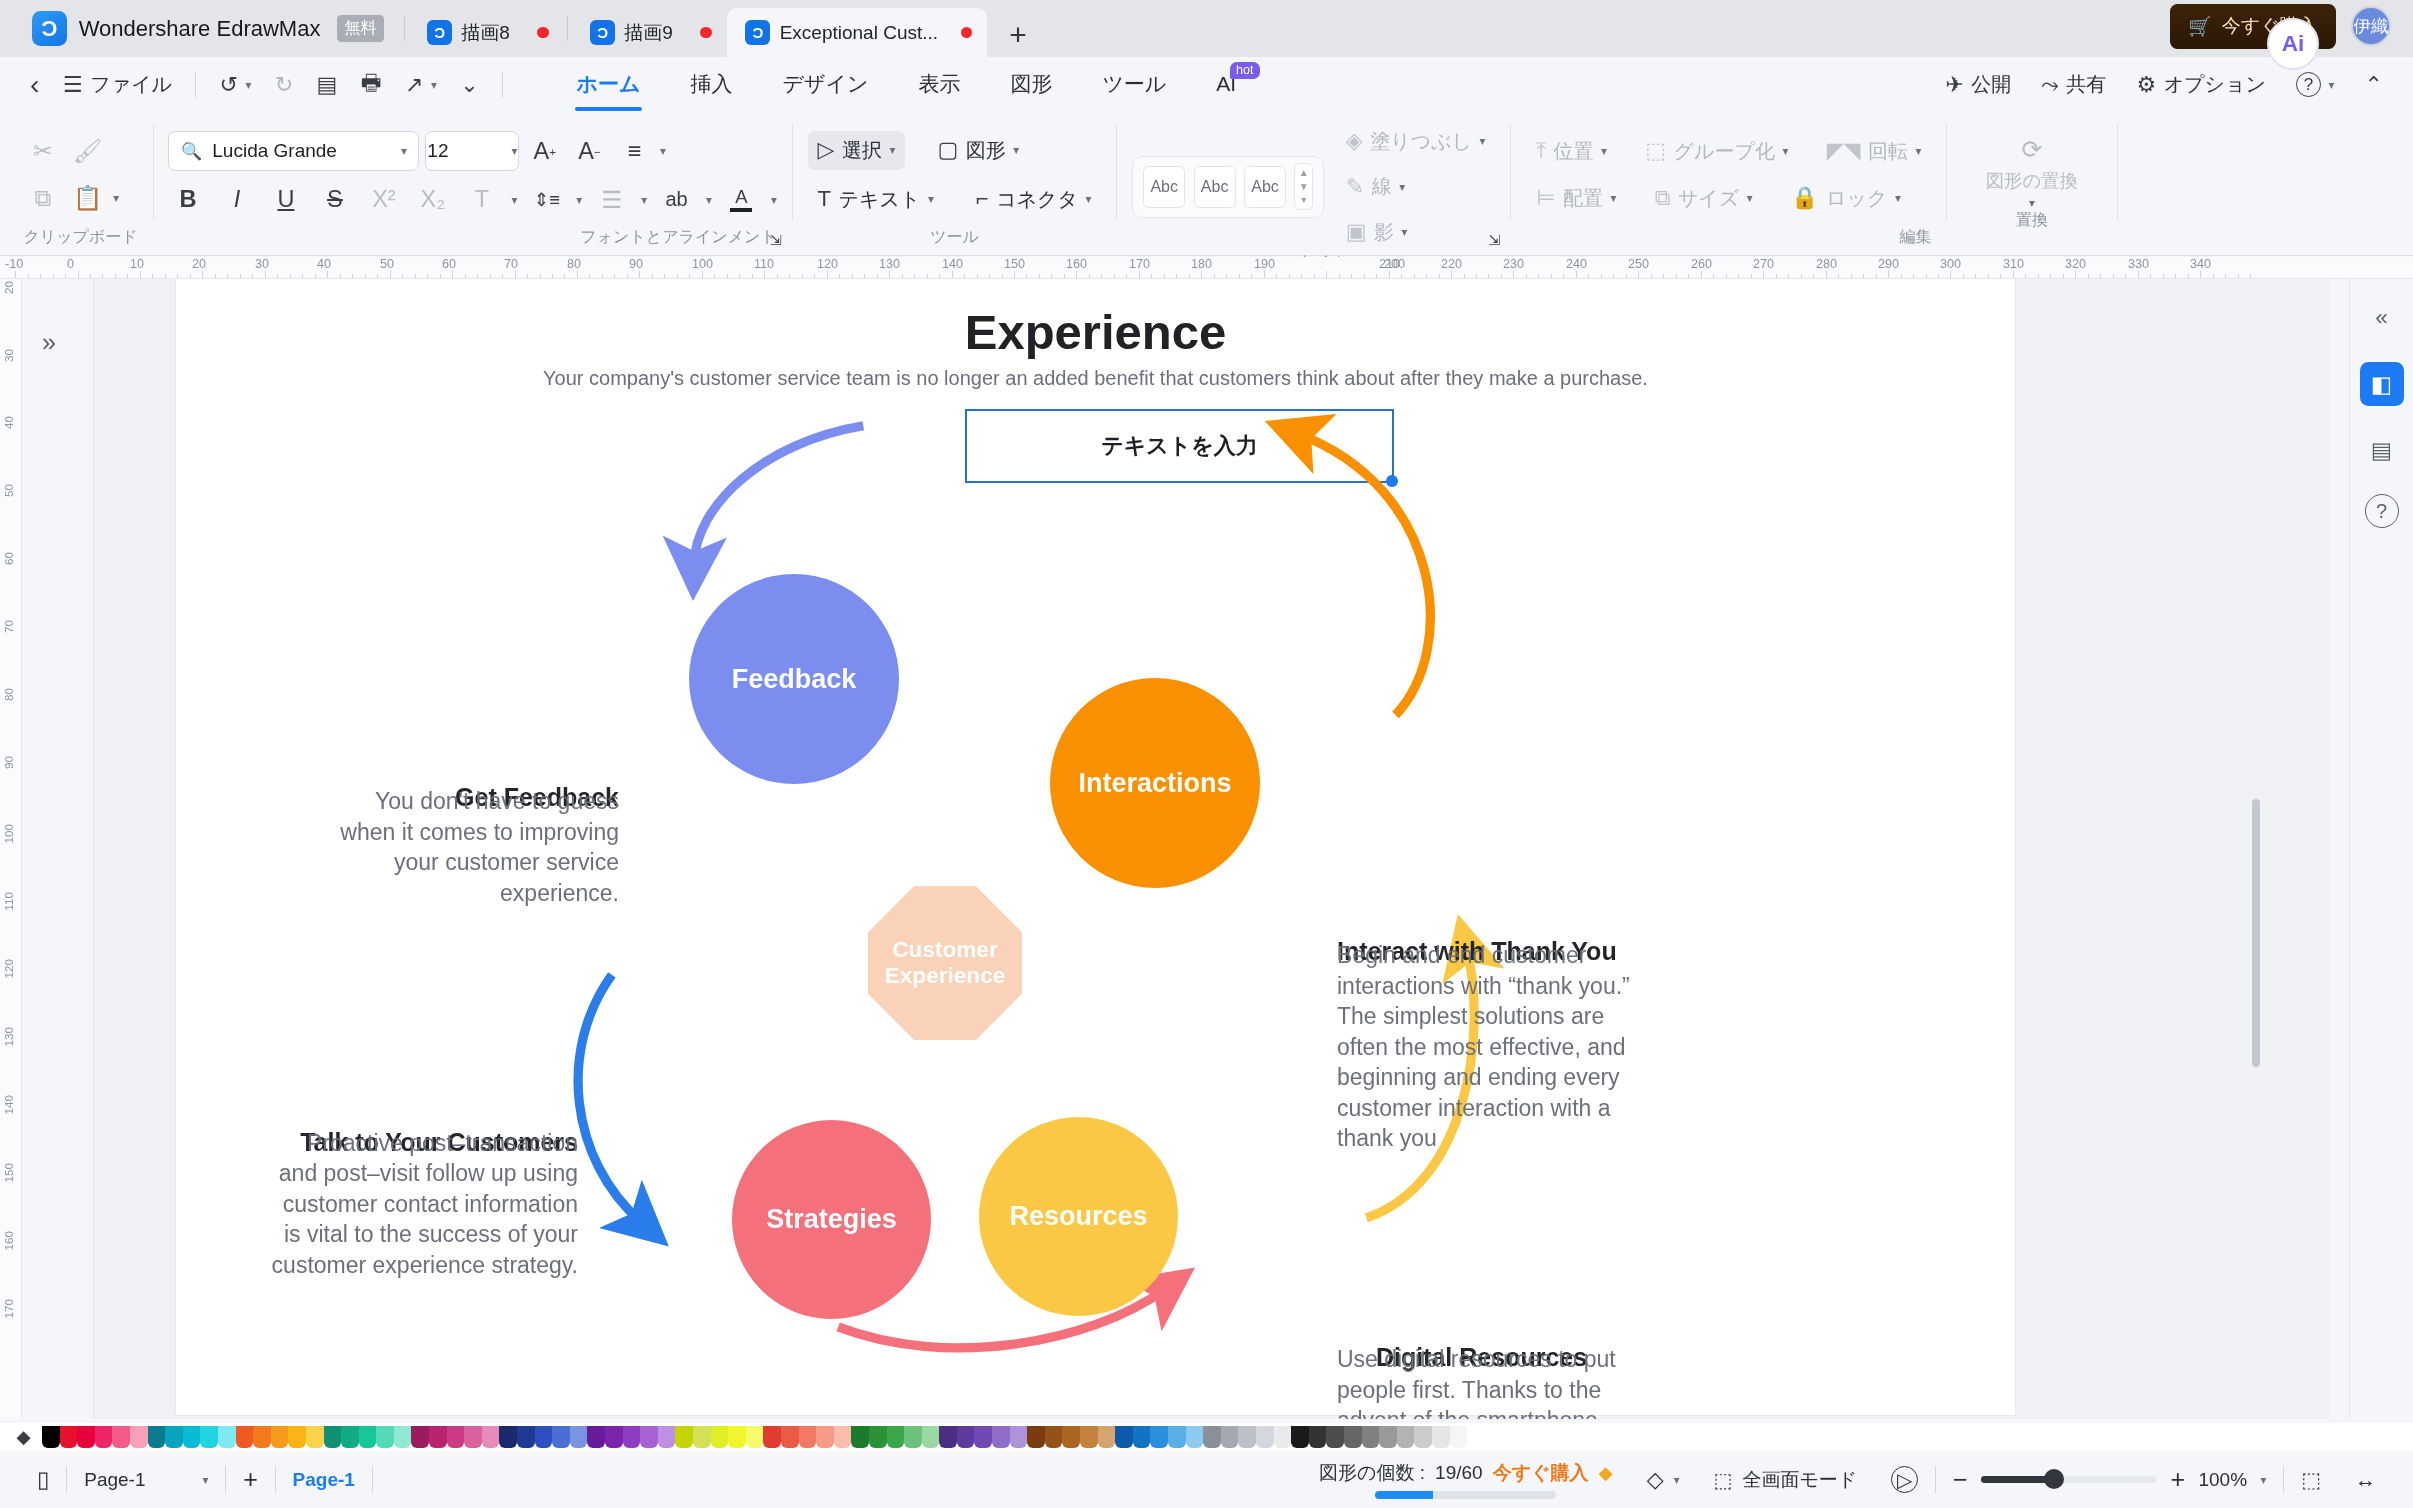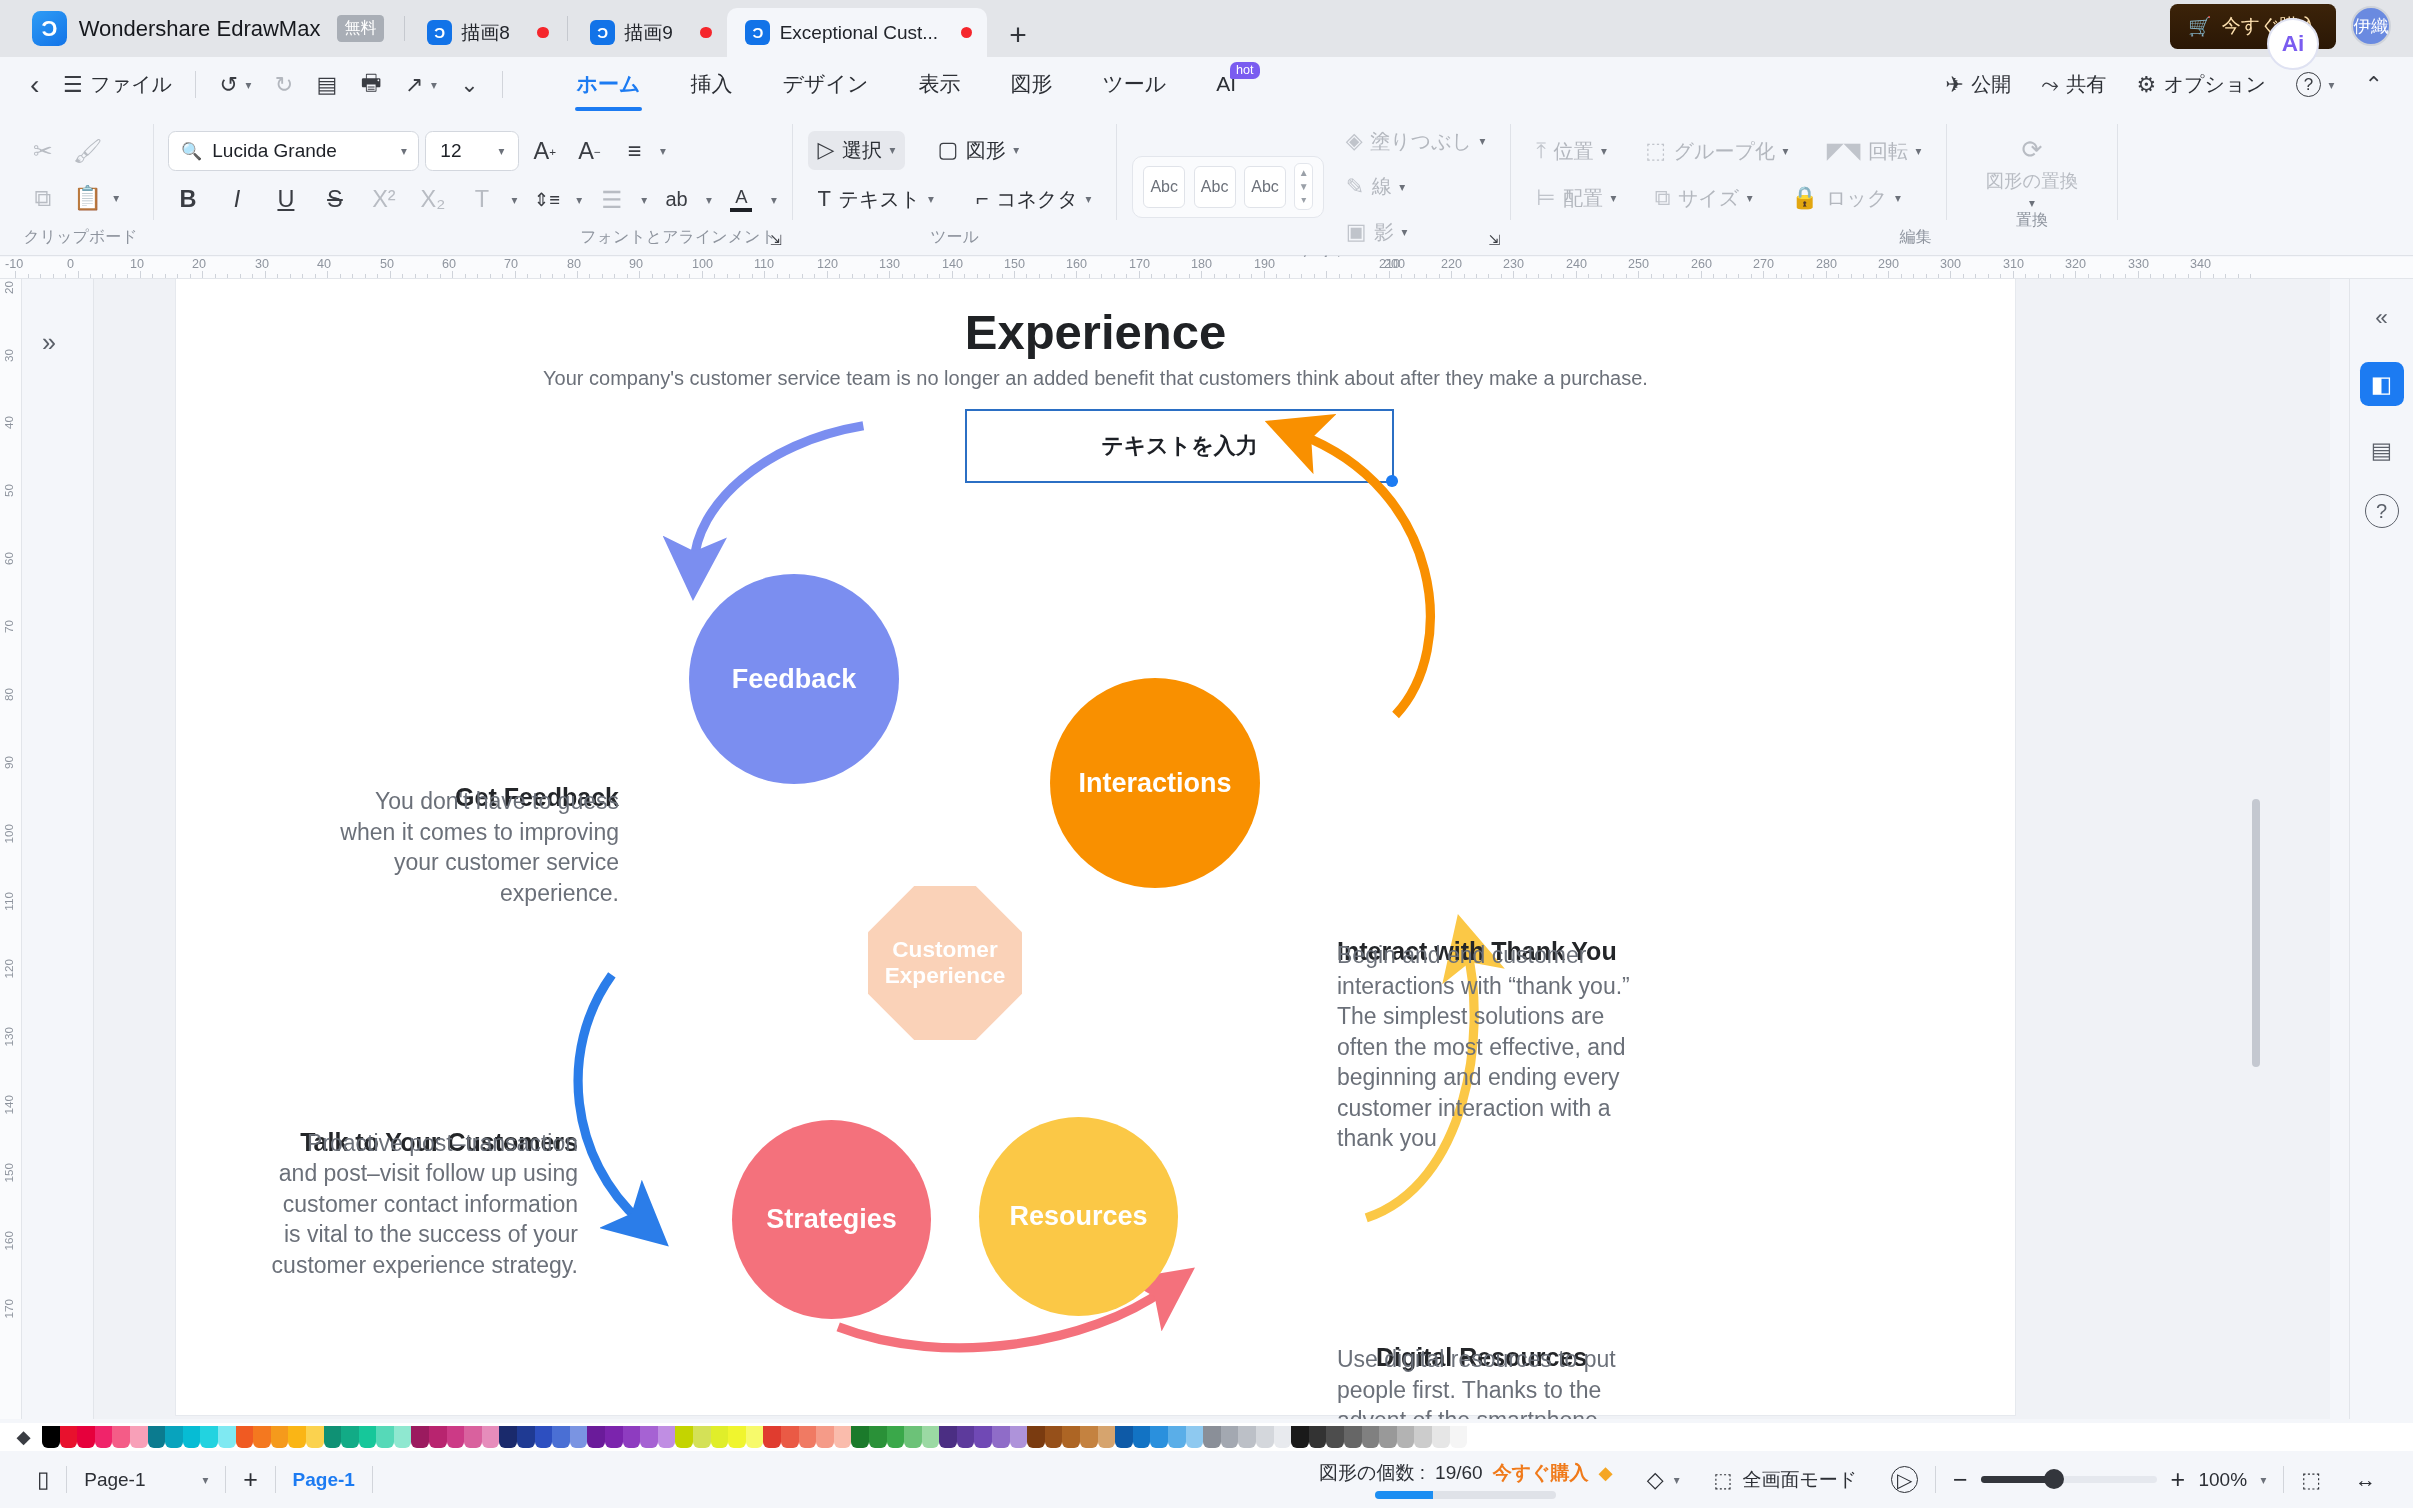--- a/index.html
+++ b/index.html
@@ -102,21 +102,21 @@
   .icobtn.dim { color: #b8bcc3; }
   .row { display: flex; align-items: center; gap: 5.9px; }
   .fontbox {
     display: flex; align-items: center; gap: 10px;
     width: 251px; height: 40px; border: 0.8px solid #d3d7de; border-radius: 7.5px;
     background: #fff; padding: 0 11.7px; font-size: 19px; color: #1d2026;
   }
   .sizebox {
     display: flex; align-items: center; justify-content: space-between;
     width: 94px; height: 40px; border: 0.8px solid #d3d7de; border-radius: 7.5px;
-    background: #fff; padding: 0 14px; font-size: 19px; color: #1d2026;
+    background: #fff; padding: 0 1px; font-size: 19px; color: #1d2026;
   }
   .caret { font-size: 11.7px; color: #6c717a; }
   .tbtn { display: flex; align-items: center; gap: 7.5px; font-size: 20px; color: #2c2f35;
           padding: 5.9px 10px; border-radius: 6.7px; white-space: nowrap; }
   .tbtn.sel { background: #e6e8ed; }
   .tbtn.dim { color: #b3b7be; }
   .tbtn.dim .mi-ico { color: #c0c4cb; }
   .stylebox {
     display: flex; align-items: center; gap: 8.4px;
     border: 0.8px solid #e3e6ec; border-radius: 10px; background: #fafbfd;

